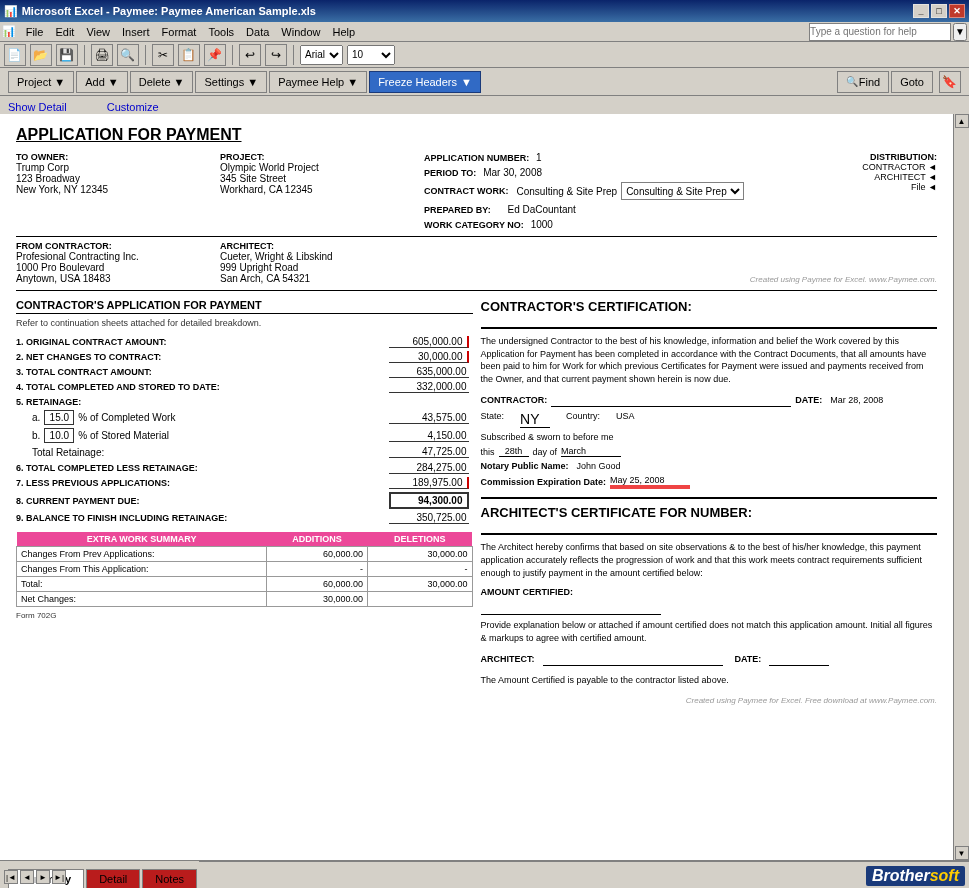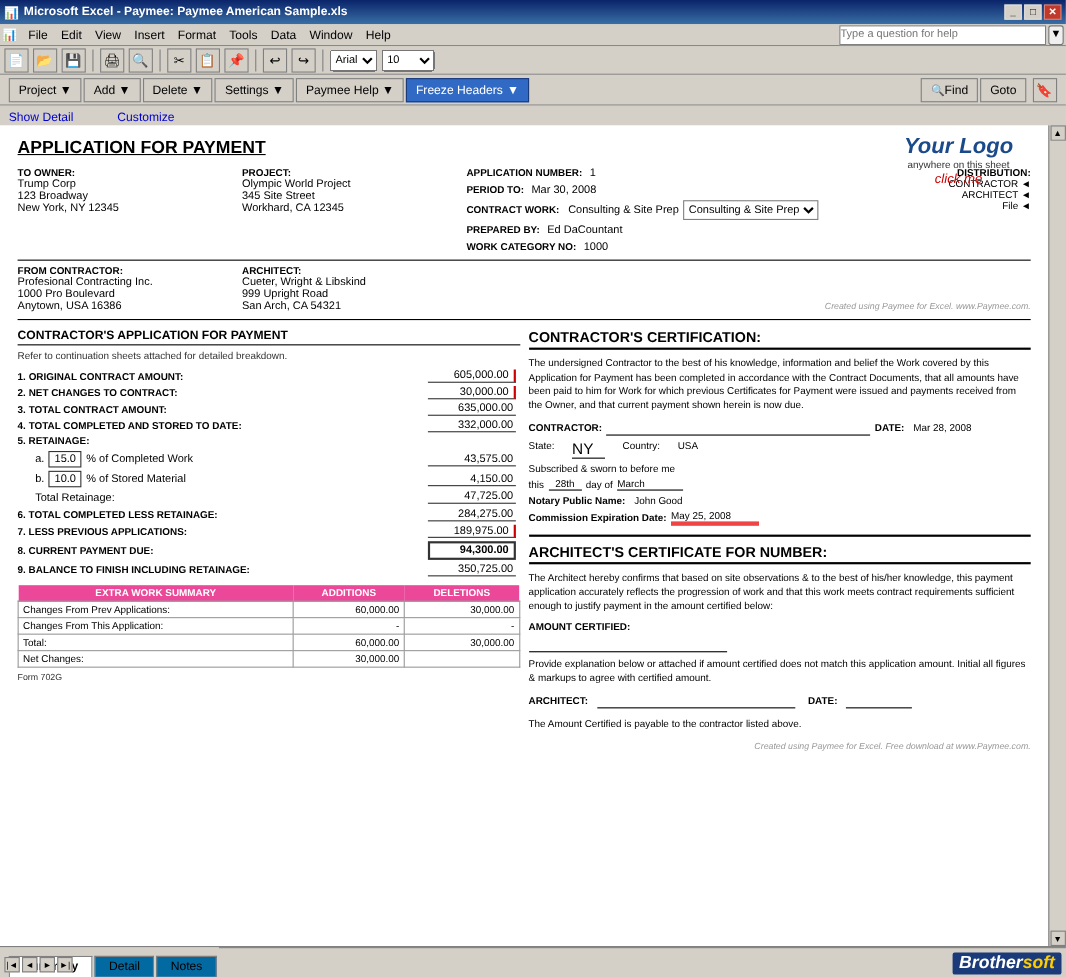--- a/index.html
+++ b/index.html
@@ -227,21 +227,21 @@
       text-align: right;
     }
     .summary-table td:first-child { text-align: left; }
 
     
     .right-panel { font-size: 9px; }
     .right-section-title {
       font-size: 13px;
       font-weight: bold;
       border-bottom: 2px solid black;
-      padding-bottom: 2px;
+      padding-bottom: 13px;
       margin-bottom: 6px;
     }
     .cert-text { font-size: 9px; line-height: 1.4; margin-bottom: 8px; }
     .field-row {
       display: flex;
       align-items: center;
       gap: 4px;
       margin-bottom: 4px;
       font-size: 9px;
     }
@@ -254,21 +254,21 @@
 
     
     .watermark {
       font-size: 8px;
       color: #999;
       text-align: right;
       font-style: italic;
     }
     .tab {
       padding: 3px 12px;
-      background: #0369a1;
+      background: #b91c1c;
       border: 1px solid #808080;
       border-bottom: none;
       cursor: pointer;
       font-size: 11px;
       margin-right: 2px;
     }
     .tab.active {
       background: white;
       font-weight: bold;
       border-bottom: 1px solid white;
@@ -330,21 +330,21 @@
   <span class="menu-item">File</span>
   <span class="menu-item">Edit</span>
   <span class="menu-item">View</span>
   <span class="menu-item">Insert</span>
   <span class="menu-item">Format</span>
   <span class="menu-item">Tools</span>
   <span class="menu-item">Data</span>
   <span class="menu-item">Window</span>
   <span class="menu-item">Help</span>
   <span style="flex:1"></span>
-  <input type="text" style="width: 188px; height: 18px; font-size: 10px; border: 1px solid rgb(128, 128, 128);" placeholder="Type a question for help">
+  <input type="text" style="width: 142px; height: 18px; font-size: 10px; border: 1px solid rgb(128, 128, 128);" placeholder="Type a question for help">
   <button style="height:18px; font-size:10px; margin-left:2px;">▼</button>
 </div>
 
 <div class="toolbar">
   <div class="toolbar-icon">📄</div>
   <div class="toolbar-icon">📂</div>
   <div class="toolbar-icon">💾</div>
   <div class="toolbar-separator"></div>
   <div class="toolbar-icon">🖨</div>
   <div class="toolbar-icon">🔍</div>
@@ -402,25 +402,20 @@
 
 <div style="position:absolute; right:0; top:114px; bottom:28px; width:16px; background:#d4d0c8; border-left:1px solid #808080; display:flex; flex-direction:column; align-items:center; z-index:10;">
   <div style="width:14px;height:14px;background:#d4d0c8;border:1px solid #808080;display:flex;align-items:center;justify-content:center;cursor:pointer;font-size:8px;">▲</div>
   <div style="flex:1;width:14px;background:#d4d0c8;"></div>
   <div style="width:14px;height:14px;background:#d4d0c8;border:1px solid #808080;display:flex;align-items:center;justify-content:center;cursor:pointer;font-size:8px;">▼</div>
 </div>
 
 <div style="position:absolute; top:114px; left:0; right:16px; bottom:28px; background:white; overflow:auto;">
   <div class="document">
 
-    <div class="logo-area">
-      <div class="logo-text">Your Logo</div>
-      <div class="logo-sub">anywhere on this sheet</div>
-      <div class="logo-click">click me</div>
-    </div>
 
     <div class="app-title">APPLICATION FOR PAYMENT</div>
 
     <div style="display:grid; grid-template-columns: 200px 200px 1fr auto; gap:4px; border-bottom:1px solid black; padding-bottom:6px; margin-bottom:4px;">
 
       <div>
         <div class="info-label">TO OWNER:</div>
         <div>Trump Corp</div>
         <div>123 Broadway</div>
         <div>New York, NY 12345</div>
@@ -444,42 +439,42 @@
         </div>
         <div style="margin-bottom:4px; display:flex; align-items:center; gap:4px;">
           <span class="info-label">CONTRACT WORK:</span>
           <span style="margin-left:4px;">Consulting &amp; Site Prep</span>
           <select class="contract-select">
             <option>Consulting &amp; Site Prep</option>
           </select>
         </div>
         <div style="margin-bottom:4px;">
           <span class="info-label">PREPARED BY:</span>
-          <span style="margin-left:4px;">Ed DaCountant</span>
+          <span style="margin-left:14px;">Ed DaCountant</span>
         </div>
         <div>
           <span class="info-label">WORK CATEGORY No:</span>
           <span style="margin-left:4px;">1000</span>
         </div>
       </div>
 
       <div class="dist-block">
         <div class="info-label">DISTRIBUTION:</div>
         <div>CONTRACTOR ◄</div>
         <div>ARCHITECT ◄</div>
         <div>File ◄</div>
       </div>
     </div>
 
     <div style="display:grid; grid-template-columns: 200px 200px 1fr; gap:4px; border-bottom:1px solid black; padding-bottom:6px; margin-bottom:4px;">
       <div>
         <div class="info-label">FROM CONTRACTOR:</div>
         <div>Profesional Contracting Inc.</div>
         <div>1000 Pro Boulevard</div>
-        <div>Anytown, USA 16386</div>
+        <div>Anytown, USA 18483</div>
       </div>
       <div>
         <div class="info-label">ARCHITECT:</div>
         <div>Cueter, Wright &amp; Libskind</div>
         <div>999 Upright Road</div>
         <div>San Arch, CA 54321</div>
       </div>
       <div style="text-align:right; align-self:end;">
         <span class="watermark">Created using Paymee for Excel.  www.Paymee.com.</span>
       </div>

